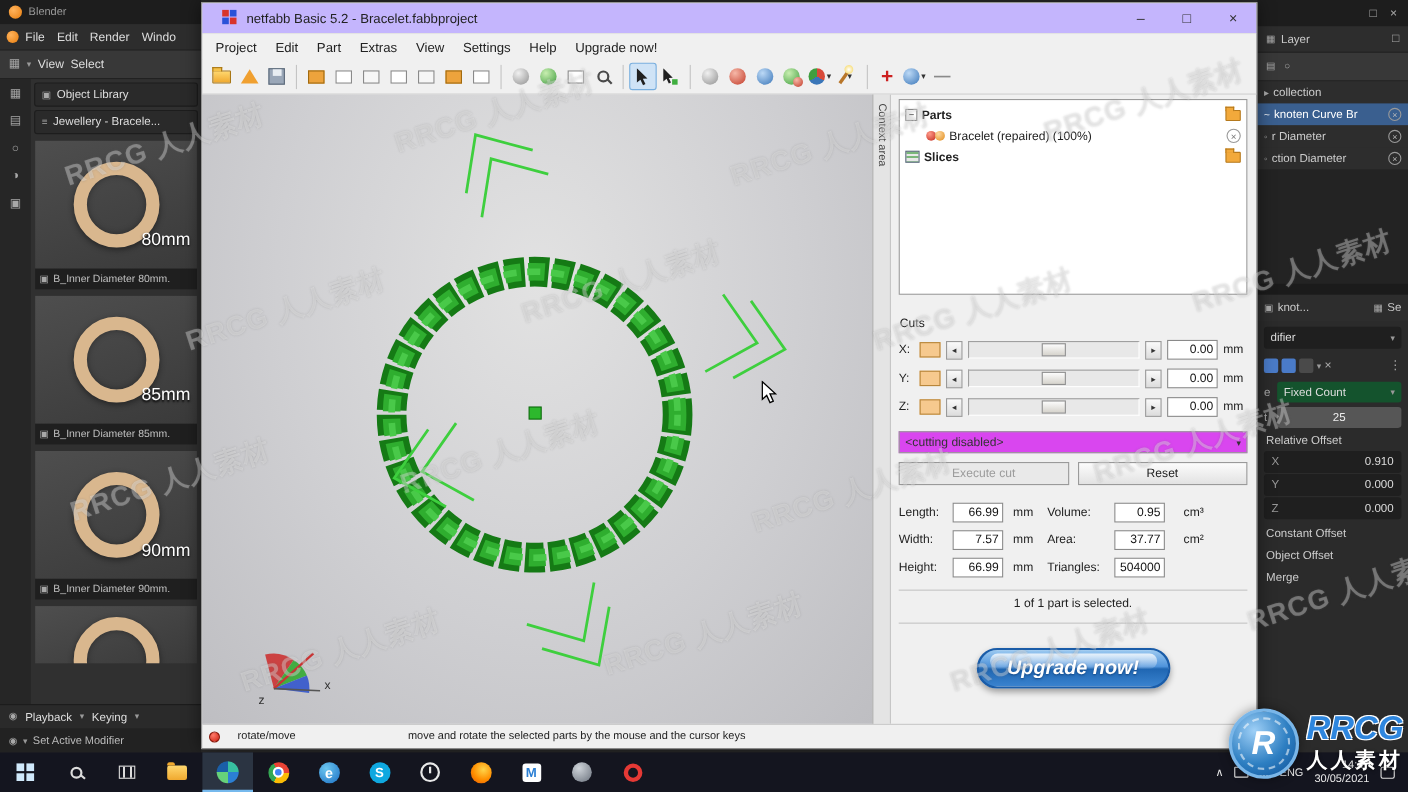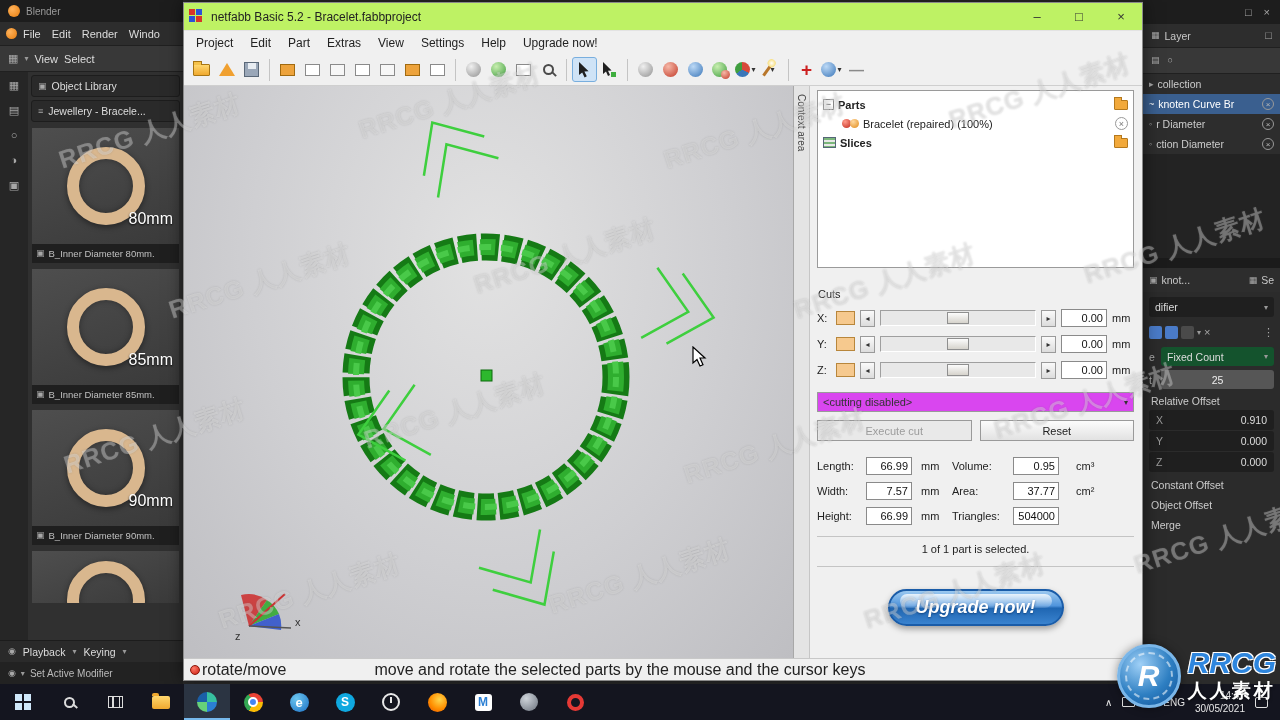--- a/index.html
+++ b/index.html
@@ -48,21 +48,21 @@
 .br-field{display:flex;align-items:center;gap:4px;margin:4px 6px 0}
 .br-field .lbl{width:8px;color:#aaa}
 .br-field .dd{flex:1;height:19px;background:#14532d;border-radius:3px;display:flex;align-items:center;justify-content:space-between;padding:0 6px;color:#ddd}
 .br-field .val{flex:1;height:19px;background:#565656;border-radius:3px;display:flex;align-items:center;justify-content:center;color:#eee}
 .br-lab{padding:6px 8px 2px;color:#ccc}
 .br-off{height:20px;margin:1px 6px;background:#1f1f1f;border-radius:3px;display:flex;align-items:center;justify-content:space-between;padding:0 7px;color:#ddd}
 .br-off .ax{color:#999}
 
 
 .nf{position:absolute;left:183px;top:2px;width:960px;height:679px;background:#f0f0f0;border:1px solid #8a8a8a;box-shadow:0 0 16px rgba(0,0,0,.55);z-index:10;display:flex;flex-direction:column}
-.nf-title{height:28px;background:#bef264;display:flex;align-items:center;padding-left:5px;gap:7px;border-bottom:1px solid #e3e3e3}
+.nf-title{height:28px;background:#c4b5fd;display:flex;align-items:center;padding-left:18px;gap:7px;border-bottom:1px solid #e3e3e3}
 .nf-logo{width:15px;height:15px;display:grid;grid-template-columns:6px 6px;grid-template-rows:6px 6px;gap:1px}
 .nf-logo i:nth-child(1){background:#d8342a}.nf-logo i:nth-child(2){background:#2a52d8}
 .nf-logo i:nth-child(3){background:#2a52d8}.nf-logo i:nth-child(4){background:#d8342a}
 .nf-titletext{font-size:12px;color:#222}
 .nf-ctrls{margin-left:auto;display:flex;height:100%}
 .nf-ctrl{width:42px;display:flex;align-items:center;justify-content:center;font-size:13px;color:#333}
 .nf-menubar{height:23px;display:flex;align-items:center;padding:0 4px;gap:1px;background:#f0f0f0}
 .nf-mi{padding:3px 8px;font-size:12px;color:#222}
 .nf-toolbar{height:32px;display:flex;align-items:center;padding:0 5px;background:#f0f0f0;border-bottom:1px solid #cfcfcf}
 .tbi{width:25px;height:25px;display:flex;align-items:center;justify-content:center;border-radius:3px;position:relative;gap:1px;flex:none}
@@ -121,21 +121,21 @@
 .btn{flex:1;height:21px;background:linear-gradient(#fcfcfc,#e2e2e2);border:1px solid #9a9a9a;font:11px "Liberation Sans",sans-serif;color:#222}
 .btn.disabled{color:#9c9c9c;background:#e9e9e9}
 .cuts-wrap{margin-top:2px}
 .info-wrap{margin-top:14px}
 .infogrid{display:grid;grid-template-columns:44px 50px 26px 56px 58px 26px;gap:7px 5px;align-items:center;margin-top:2px}
 .hr{height:1px;background:#c4c4c4;margin:11px 0 6px}
 .seltext{text-align:center;font-size:11px}
 .upgrade{margin:16px auto 0;width:176px;height:37px;border-radius:19px;border:2px solid #1a5ca8;background:linear-gradient(180deg,#9cc9f0 0%,#4f94dc 45%,#1f66b2 52%,#3a83cf 100%);color:#fff;font:bold italic 18px "Liberation Sans",sans-serif;position:relative;box-shadow:0 3px 6px rgba(0,0,0,.35);text-shadow:0 1px 2px rgba(0,40,90,.6)}
 .upgrade::before{content:"";position:absolute;left:10px;right:10px;top:3px;height:14px;border-radius:10px;background:linear-gradient(rgba(255,255,255,.8),rgba(255,255,255,.1))}
 .upgrade span{position:relative}
-.nf-status{height:22px;border-top:1px solid #c8c8c8;display:flex;align-items:center;gap:2px;padding:0 6px;font-size:16px;color:#222;background:#f0f0f0}
+.nf-status{height:22px;border-top:1px solid #c8c8c8;display:flex;align-items:center;gap:16px;padding:0 6px;font-size:10px;color:#222;background:#f0f0f0}
 .reddot{width:10px;height:10px;border-radius:50%;background:radial-gradient(circle at 35% 30%,#ff7a6a,#cc1f10);border:1px solid #8a1508;flex:none}
 .hint{margin-left:86px}
 
 
 .taskbar{position:absolute;left:0;bottom:0;width:1280px;height:36px;background:#14151f;display:flex;align-items:center;z-index:20}
 .tk{width:46px;height:100%;display:flex;align-items:center;justify-content:center;flex:none}
 .tk.active{background:#2b3442;box-shadow:inset 0 -2px 0 #76b9ed}
 .winlogo{width:16px;height:16px;display:grid;grid-template-columns:7px 7px;grid-template-rows:7px 7px;gap:2px}
 .winlogo i{background:#cfe8fa}
 .searchi{width:11px;height:11px;border:2px solid #dcdcdc;border-radius:50%;position:relative}

